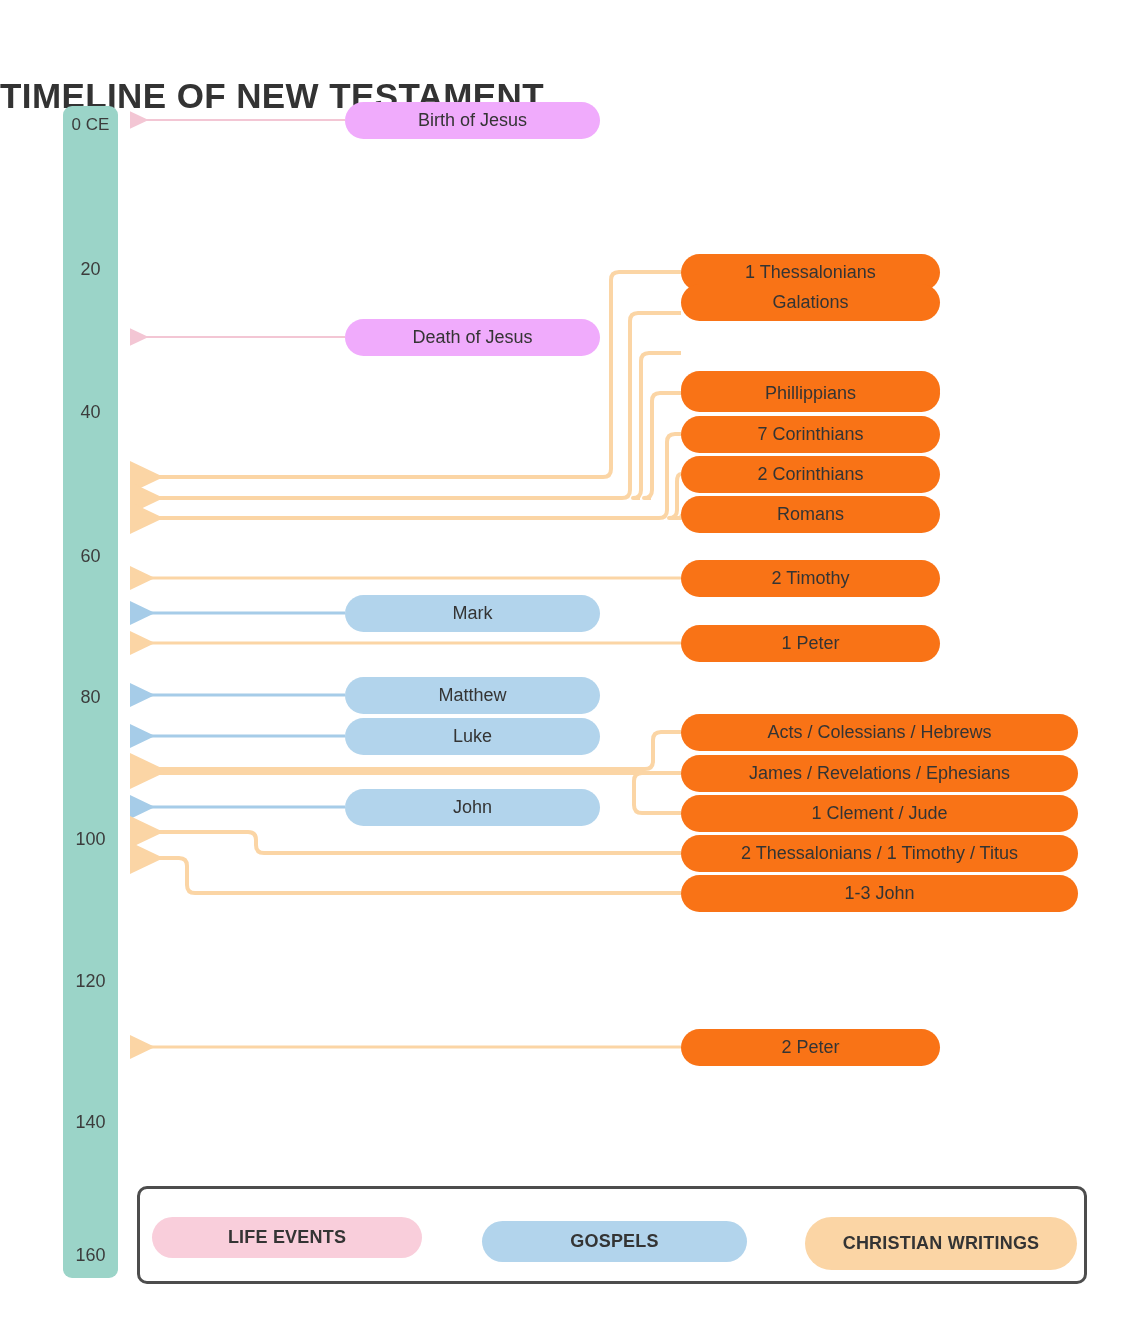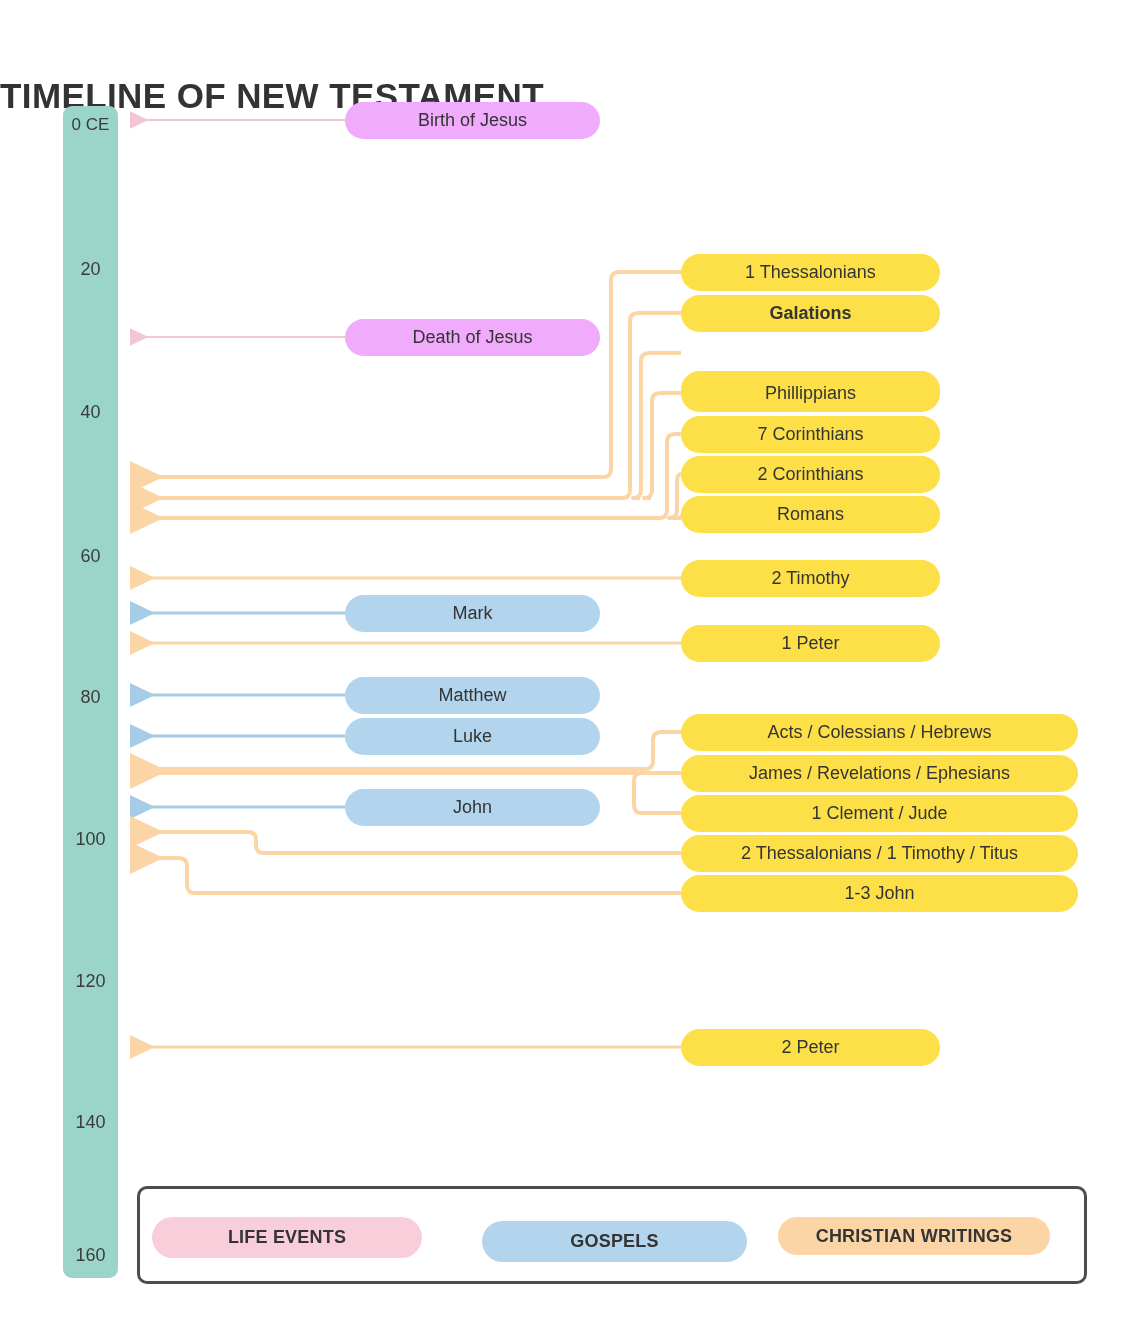--- a/index.html
+++ b/index.html
@@ -77,21 +77,21 @@
     align-items: center;
     justify-content: center;
     font-size: 18px;
     color: #343434;
     text-align: center;
     line-height: 1.1;
     white-space: nowrap;
   }
   .pill.life   { background: #f0abfc; }
   .pill.gospel { background: #B2D4EC; }
-  .pill.writing{ background: #fde047; }
+  .pill.writing{ background: #f97316; }
 
   
   #legend-box {
     position: absolute;
     left: 137px;
     top: 1186px;
     width: 950px;
     height: 98px;
     box-sizing: border-box;
     border: 3px solid #4d4d4d;
@@ -192,21 +192,21 @@
       <path d="M681,1047 L130,1047" stroke="#FBD5A5" stroke-width="3" marker-end="url(#ah-orange)"></path>
     </g>
   </svg>
 
   <div class="pill life" style="left:345px; top:102px;  width:255px; height:37px;">Birth of Jesus</div>
 
   <div class="pill life" style="left:345px; top:319px;  width:255px; height:37px;">Death of Jesus</div>
 
   <div class="pill writing" style="left:681px; top:254px;  width:259px; height:37px;">1 Thessalonians</div>
 
-  <div class="pill writing" style="left:681px; top:295px;  width:259px; height:37px;font-weight:bold;">Galations</div>
+  <div class="pill writing" style="left:681px; top:284px;  width:259px; height:37px;">Galations</div>
 
   <div class="pill writing" style="left:681px; top:335px;  width:259px; height:37px;margin-top:36px;">Philemon</div>
 
   <div class="pill writing" style="left:681px; top:375px;  width:259px; height:37px;">Phillippians</div>
 
   <div class="pill writing" style="left:681px; top:416px;  width:259px; height:37px;">7 Corinthians</div>
 
   <div class="pill writing" style="left:681px; top:456px;  width:259px; height:37px;">2 Corinthians</div>
 
   <div class="pill writing" style="left:681px; top:496px;  width:259px; height:37px;">Romans</div>
@@ -231,16 +231,16 @@
 
   <div class="pill writing" style="left:681px; top:835px;  width:397px; height:37px;">2 Thessalonians / 1 Timothy / Titus</div>
 
   <div class="pill writing" style="left:681px; top:875px;  width:397px; height:37px;">1-3 John</div>
 
   <div class="pill writing" style="left:681px; top:1029px; width:259px; height:37px;">2 Peter</div>
 
   <div id="legend-box">
     <div class="legend-pill life" style="left:12px;  top:28px; width:270px; height:41px;">LIFE EVENTS</div>
     <div class="legend-pill gospel" style="left:342px; top:32px; width:265px; height:41px;">GOSPELS</div>
-    <div class="legend-pill writing" style="left:638px; top:28px; width:272px; height:38px;">CHRISTIAN WRITINGS</div>
+    <div class="legend-pill writing" style="left:665px; top:28px; width:272px; height:53px;">CHRISTIAN WRITINGS</div>
   </div>
 
 </div>
 
 </body></html>

